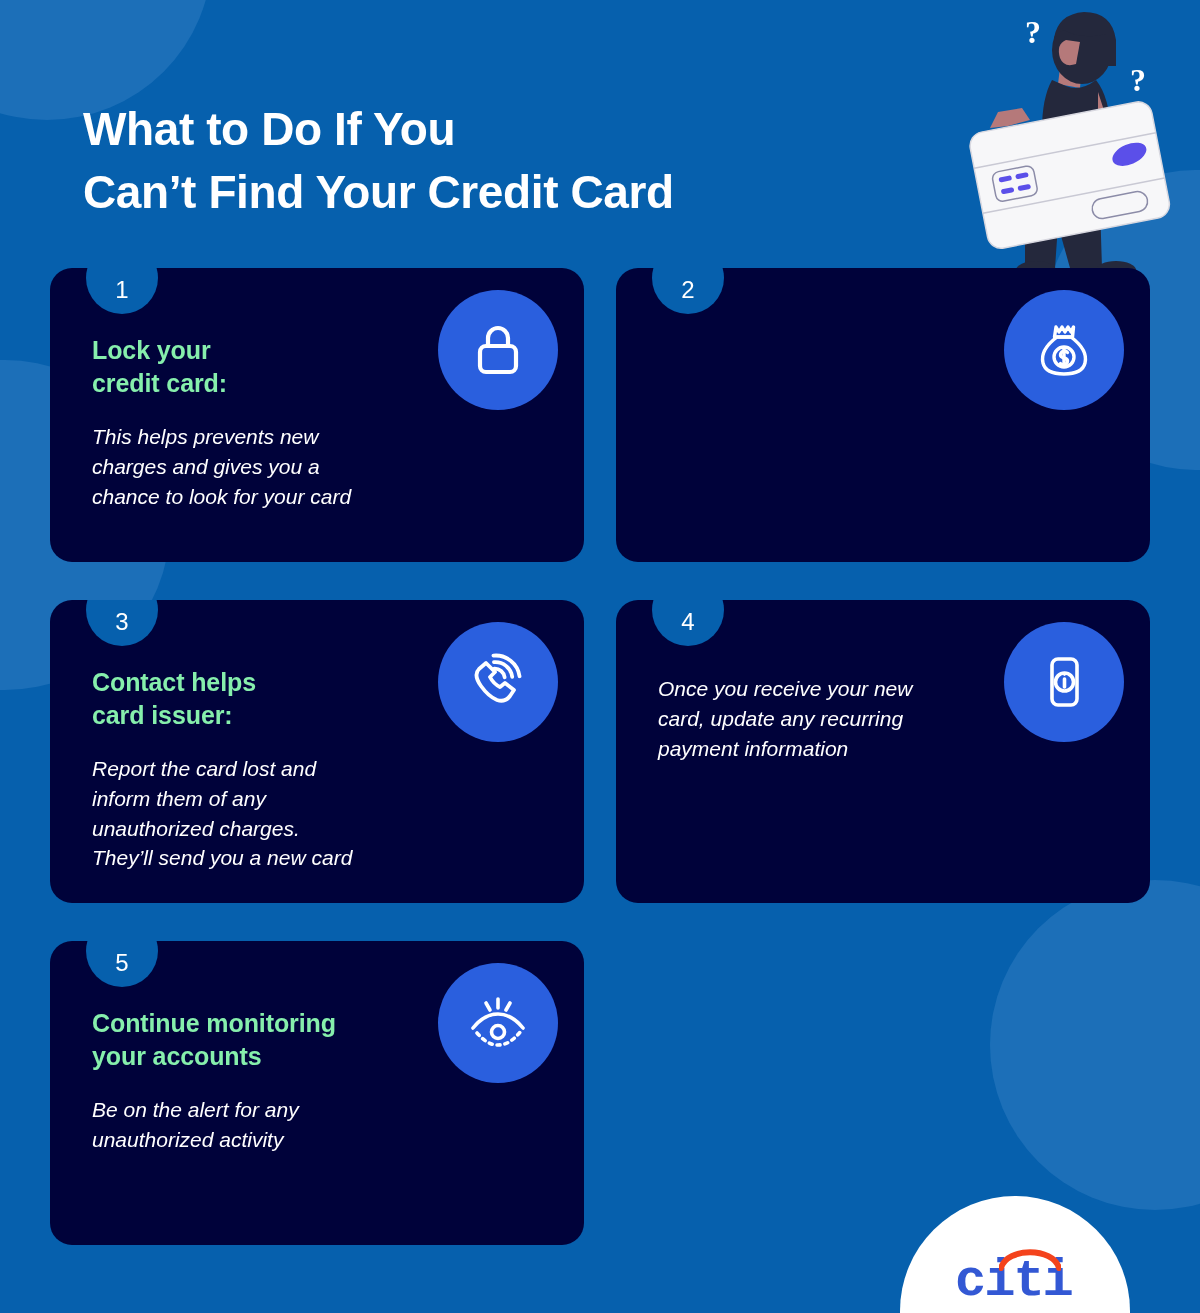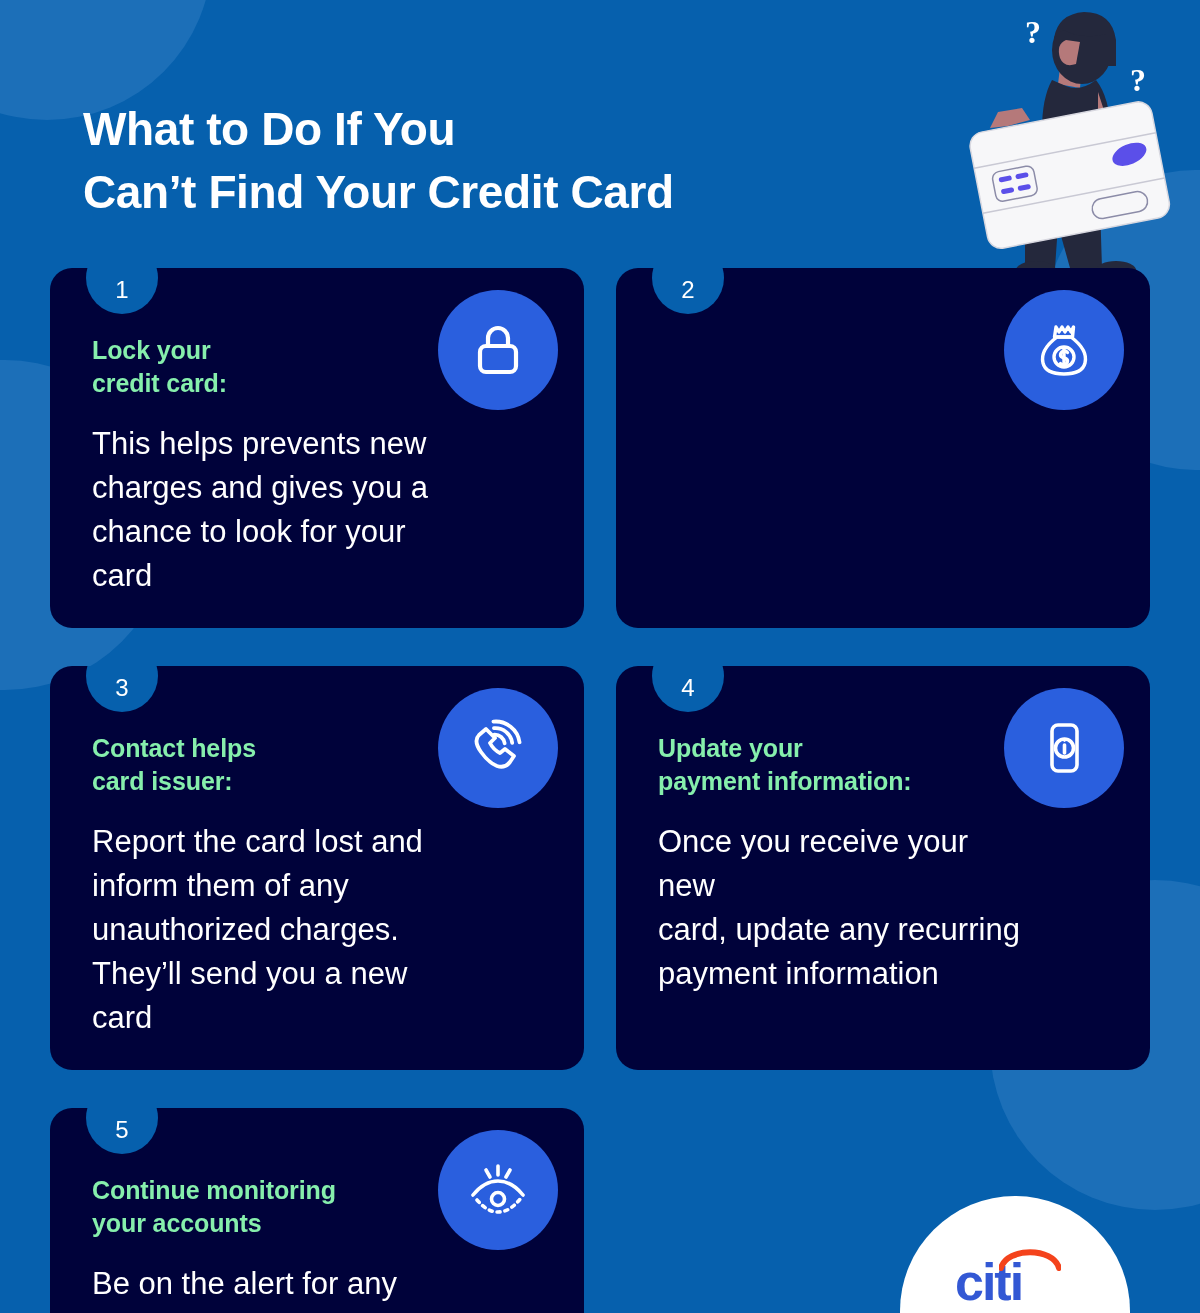--- a/index.html
+++ b/index.html
@@ -121,26 +121,27 @@
     font-size: 25px;
     font-weight: bold;
     line-height: 1.32;
     white-space: pre-line;
     letter-spacing: -0.1px;
     max-width: 330px;
     margin-top: 14px;
   }
   .card-body {
     color: #ffffff;
-    font-size: 31px;
+    font-size: 21px;
     font-weight: 400;
     line-height: 1.42;
     white-space: pre-line;
     max-width: 365px;
     margin-top: 22px;
+    font-style: italic;
   }
 
   .icon-circle {
     position: absolute;
     right: 26px;
     top: 22px;
     width: 120px;
     height: 120px;
     border-radius: 50%;
     background: #2A5FDE;
@@ -159,21 +160,21 @@
     height: 230px;
     border-radius: 50%;
     background: #ffffff;
     display: flex;
     align-items: flex-start;
     justify-content: center;
     padding-top: 56px;
   }
   .logo-mark { position: relative; width: 120px; height: 56px; }
   .logo-text {
-    font-family: Liberation Sans, sans-serif;
+    font-family: Liberation Mono, monospace;
     font-size: 52px;
     font-weight: bold;
     color: #3358D4;
     letter-spacing: -2px;
     line-height: 1;
     position: absolute;
     left: 0; top: 4px;
   }
   .logo-arc {
     position: absolute;
@@ -300,22 +301,20 @@
           <span>4</span>
         </div>
         <div class="icon-circle">
           <svg width="62" height="62" viewBox="0 0 62 62" fill="none" stroke="#ffffff" stroke-width="3.6" stroke-linecap="round" stroke-linejoin="round">
             <rect x="19" y="8" width="25" height="46" rx="6"></rect>
             <circle cx="31.5" cy="31" r="9"></circle>
             <line x1="31.5" y1="28" x2="31.5" y2="36"></line>
             <circle cx="31.5" cy="23.6" r="1.3" fill="#ffffff" stroke="none"></circle>
           </svg>
         </div>
-        <div class="card-heading">Update your
-payment information:</div>
         <div class="card-body">Once you receive your new
 card, update any recurring
 payment information</div>
       </div>
 
     </div>
 
     <div class="row">
 
       <div class="card card5">

